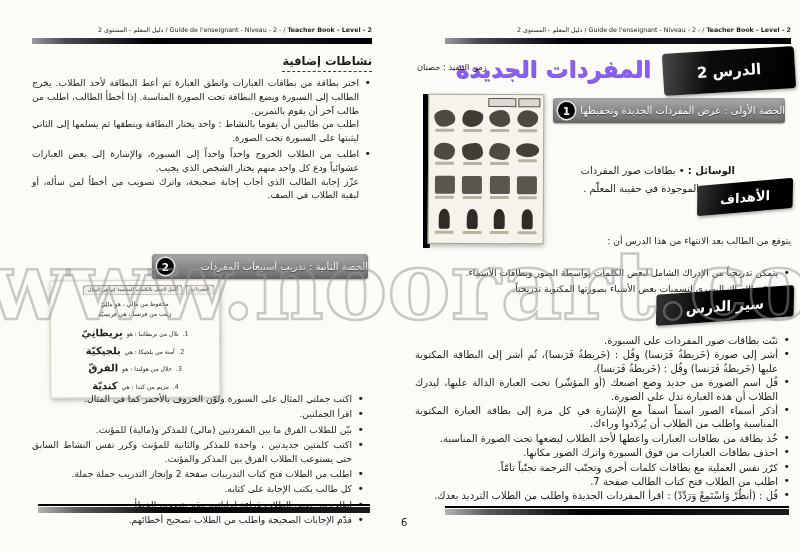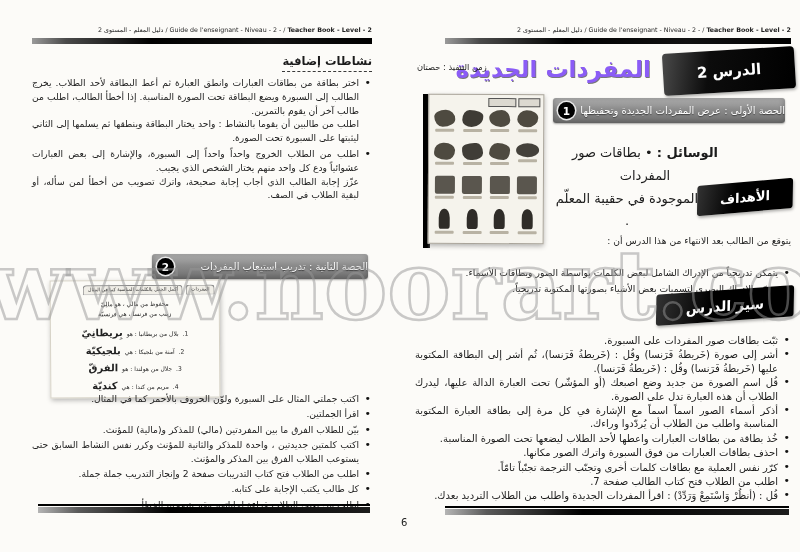--- a/index.html
+++ b/index.html
@@ -36,21 +36,21 @@
   .blist li{position:relative;padding-right:13px;margin-bottom:2px;}
   .blist li::before{content:"•";position:absolute;right:1px;top:-1px;
          font-size:11px;color:#111;}
   .b-sub{margin-top:0px;}
   .b-sub:empty{display:none;}
 
   
   .extra-title{position:absolute;top:28px;right:0;font-size:11.5px;font-weight:bold;
         border-bottom:1.3px dashed #3a3a3a;padding-bottom:3px;}
   .list-top{position:absolute;top:50px;right:0;left:0;}
-  .list-bottom{position:absolute;top:366px;right:0;left:0;}
+  .list-bottom{position:absolute;top:366px;right:7px;left:0;}
   .list-bottom .blist li{margin-bottom:1.5px;}
 
   
   .session{position:absolute;height:25px;border-radius:3px;display:flex;align-items:center;
         background:linear-gradient(180deg,#b3b3b3 0%,#8b8b8b 45%,#6f6f6f 100%);
         box-shadow:0 1px 2px rgba(0,0,0,.35), inset 0 0 6px rgba(0,0,0,.25);}
   .session .txt{flex:1;color:#fff;font-weight:normal;font-size:10px;text-align:right;
         direction:rtl;text-shadow:0 1px 1px rgba(0,0,0,.5);}
   .numcirc{width:17px;height:17px;border-radius:50%;background:#000;color:#fff;
         font-size:10.5px;font-weight:bold;display:flex;align-items:center;
@@ -75,22 +75,22 @@
   
   .lesson-badge{position:absolute;right:-4px;top:24px;width:132px;height:42px;
         background:linear-gradient(100deg,#4a4a4a 0%,#0c0c0c 35%,#000 100%);
         transform:rotate(-3.5deg);border-radius:4px;display:flex;align-items:center;
         justify-content:center;color:#fff;font-size:15px;font-weight:bold;
         box-shadow:1px 2px 3px rgba(0,0,0,.3);}
   .lesson-title{position:absolute;right:140px;top:30px;font-size:23px;font-weight:bold;
         color:#8b5cf6;text-shadow:0.7px 0.7px 0 #777;white-space:nowrap;letter-spacing:-0.5px;}
   .duration{position:absolute;left:2px;top:36px;font-size:8.3px;white-space:nowrap;}
 
-  .materials{position:absolute;right:56px;top:116px;width:180px;font-size:13px;
-        line-height:1.75;text-align:center;}
+  .materials{position:absolute;right:56px;top:136px;width:180px;font-size:10px;
+        line-height:1.75;text-align:right;}
   .materials .lbl{font-weight:bold;}
   .materials .l2{padding-right:36px;}
 
   .black-banner{position:absolute;background:linear-gradient(100deg,#333 0%,#000 40%);
         color:#fff;font-weight:bold;display:flex;align-items:center;justify-content:center;
         border-radius:3px;box-shadow:1px 2px 3px rgba(0,0,0,.3);}
   .obj-banner{right:-2px;top:156px;width:96px;height:30px;font-size:13px;
         transform:rotate(-5deg) skewX(-6deg);}
   .proc-banner{right:-3px;top:264px;width:138px;height:31px;font-size:14px;
         transform:rotate(-4deg) skewX(-5deg);}
@@ -232,20 +232,23 @@
         </li>
 
         <li>
           <div class="b-main">كل طالب يكتب الإجابة على كتابه.</div>
         </li>
 
         <li>
           <div class="b-main">اطلب من بعض الطلاب قراءة إجاباتهم وقم بتصحيح الخطأ.</div>
         </li>
 
+        <li>
+          <div class="b-main">قدّم الإجابات الصحيحة واطلب من الطلاب تصحيح أخطائهم.</div>
+        </li>
       </ul>
   </div>
 
   <div class="frule">
     <div class="thin"></div>
     <div class="thick"></div>
   </div>
 </div>
 
 <div class="page page-right">

